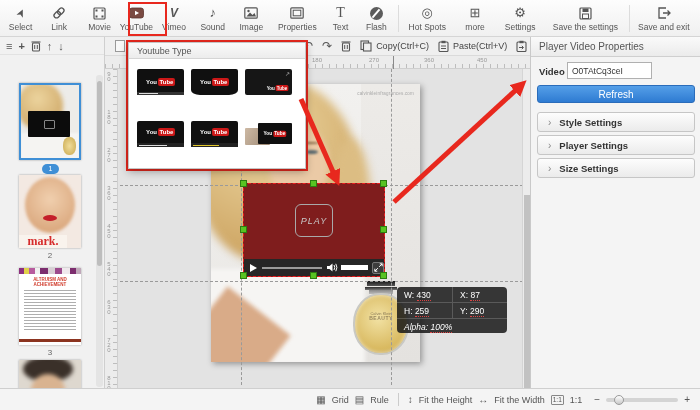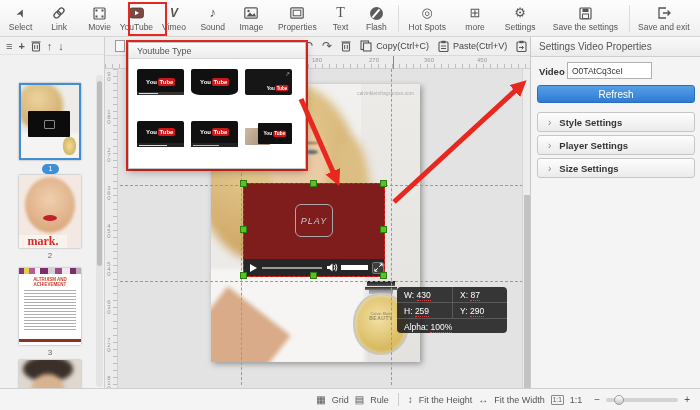--- a/index.html
+++ b/index.html
@@ -145,21 +145,21 @@
   .tile3 .ytl{ transform:scale(.75); left:9px; top:6px; }
   .tile3 .exp{ position:absolute; right:2px; top:1px; color:#bbb; font-size:6px; }
   .tile6{ background:transparent; }
   .tile6 .backimg{ position:absolute; left:0; top:5px; width:25px; height:17px; background:linear-gradient(120deg,#cdb9a4,#9c8874); border-radius:1px; }
   .tile6 .front{ position:absolute; left:13px; top:0; width:34px; height:21px; background:#101010; border-radius:1px; }
   
   .tooltip{ position:absolute; left:397px; top:287px; width:110px; height:46px; background:rgba(24,24,24,.85); border-radius:4px; color:#fff; font-size:8.5px; z-index:35; }
   .tt-grid{ display:grid; grid-template-columns:55px 55px; }
   .tt-cell{ padding:2.5px 0 2.5px 7px; border-bottom:1px solid rgba(255,255,255,.18); white-space:nowrap; }
   .tt-cell.r{ border-left:1px solid rgba(255,255,255,.18); }
-  .tt-alpha{ padding:3px 0 0 7px; }
+  .tt-alpha{ padding:3px 0 0 7px;font-style:italic; }
   .tt-val{ border-bottom:1px dotted #d44; }
   
   .arrows{ position:absolute; left:0; top:0; width:700px; height:410px; z-index:60; pointer-events:none; }
   svg.icn{ display:block; }
 </style>
 </head>
 <body>
 
 <div id="app">
 
@@ -438,21 +438,21 @@
         <span class="handle" style="left:136px;top:88px"></span>
       </div>
 
       <div class="canvas-vscroll">
           <div class="thumb"></div>
         </div>
     </div>
   </div>
 
   <div class="right-panel">
-    <div class="rp-header">Settings Video Properties</div>
+    <div class="rp-header">Player Video Properties</div>
     <div class="rp-vidrow">
       <label>Video ID</label>
       <input value="O0TAtCq3ceI" style="">
     </div>
     <div class="rp-refresh">Refresh</div>
     <div class="rp-bar" style="top:75px">
       <span class="chv">›</span>
       <span class="lb">Style Settings</span>
     </div>
     <div class="rp-bar" style="top:98px">

